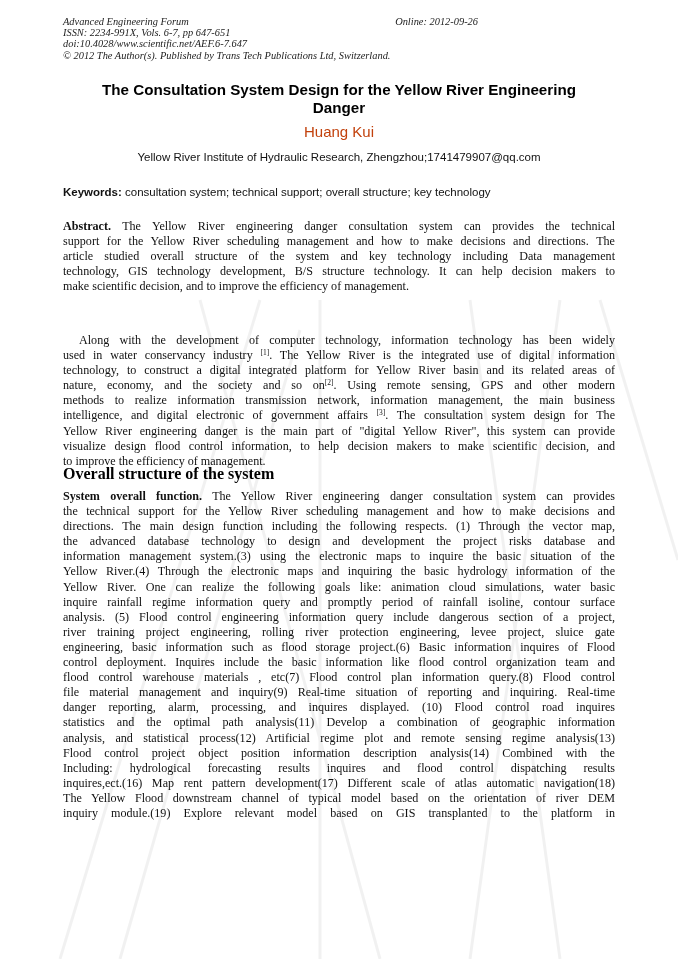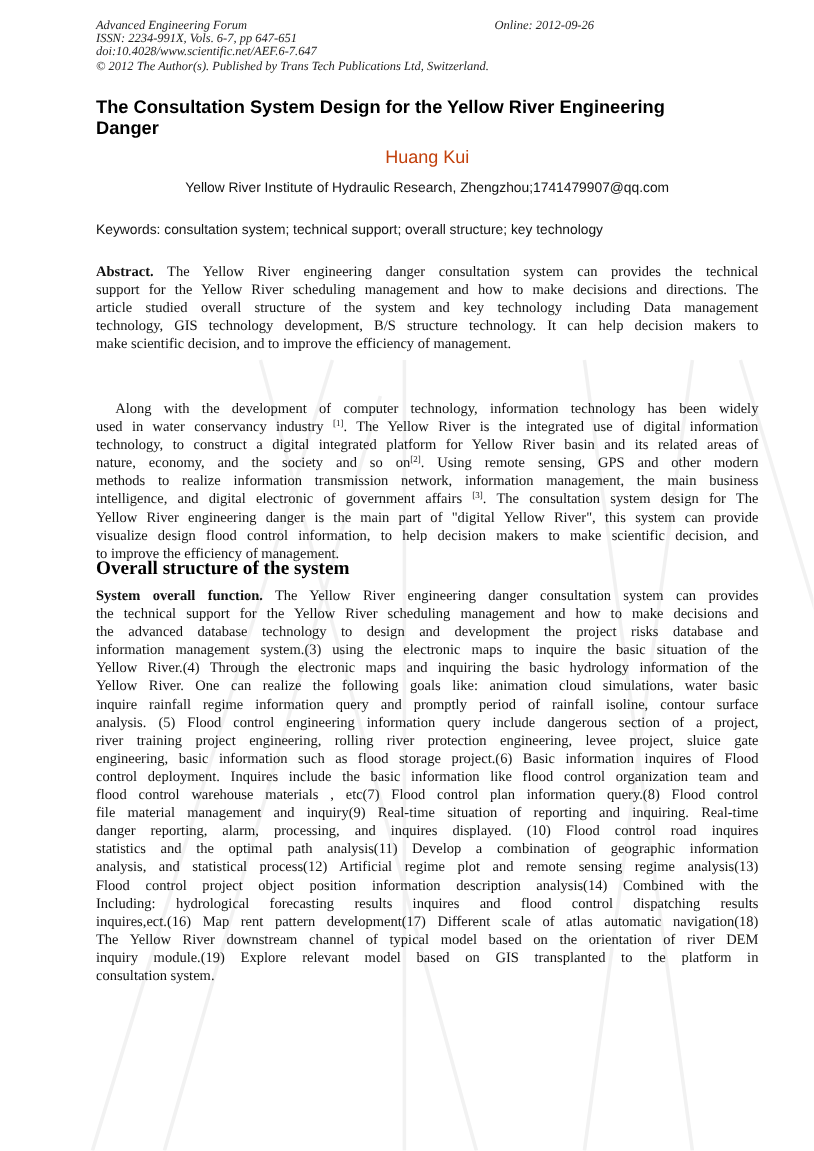--- a/index.html
+++ b/index.html
@@ -1,48 +1,48 @@
 <!DOCTYPE html>
 <html><head>
   <meta charset="utf-8">
   <style>
     html, body { margin: 0; padding: 0; background: #ffffff; }
     body {
       width: 678px; height: 959px; position: relative; overflow: hidden;
       font-family: "Liberation Serif", serif; color: #111;
     }
-    .page { position: absolute; left: 17px; top: 0; width: 540px; height: 959px; }
+    .page { position: absolute; left: 0; top: 0; width: 540px; height: 959px; }
     .header-left {
       position: absolute; left: 63px; top: 16px;
       font-style: italic; font-size: 10.4px; line-height: 11.2px; color: #222;
     }
     .header-right {
       position: absolute; right: 62px; top: 16px;
       font-style: italic; font-size: 10.4px; line-height: 11.2px; color: #222;
     }
     .title {
       position: absolute; left: 63px; width: 552px; top: 81px;
-      text-align: left; font-family: "Liberation Sans", sans-serif;
+      text-align: center; font-family: "Liberation Sans", sans-serif;
       font-weight: bold; font-size: 15.2px; line-height: 18px; color: #000;
     }
     .author {
       position: absolute; left: 63px; width: 552px; top: 123px;
       text-align: center; font-family: "Liberation Sans", sans-serif;
       font-size: 15px; line-height: 18px; color: #c2410c;
     }
     .affil {
       position: absolute; left: 63px; width: 552px; top: 150px;
       text-align: center; font-family: "Liberation Sans", sans-serif;
       font-size: 11.5px; line-height: 14px; color: #111;
     }
     .keywords {
       position: absolute; left: 63px; width: 560px; top: 185px;
       font-family: "Liberation Sans", sans-serif; font-size: 11.5px; line-height: 14px; color: #111;
     }
-    .keywords b { font-weight: normal; }
+    .keywords b { font-weight: bold; }
     .block {
       position: absolute; left: 63px; width: 552px;
       font-size: 12.1px; line-height: 15.1px; color: #111;
     }
     .line { display: block; white-space: nowrap; text-align: justify; text-align-last: justify; }
     .line.last { text-align-last: left; }
     .lead { font-weight: bold; }
     .indent { padding-left: 16px; }
     sup { font-size: 7.5px; line-height: 0; vertical-align: 4px; }
     .section-heading {
@@ -105,35 +105,35 @@
     <span class="line">Yellow River engineering danger is the main part of "digital Yellow River", this system can provide</span>
     <span class="line">visualize design flood control information, to help decision makers to make scientific decision, and</span>
     <span class="line last">to improve the efficiency of management.</span>
   </div>
 
   <div class="section-heading">Overall structure of the system</div>
 
   <div class="block" style="top:489px;">
     <span class="line"><span class="lead">System overall function.</span><span> The Yellow River engineering danger consultation system can provides</span></span>
     <span class="line">the technical support for the Yellow River scheduling management and how to make decisions and</span>
+    <span class="line">directions. The main design function including the following respects. (1) Through the vector map,</span>
     <span class="line">the advanced database technology to design and development the project risks database and</span>
     <span class="line">information management system.(3) using the electronic maps to inquire the basic situation of the</span>
     <span class="line">Yellow River.(4) Through the electronic maps and inquiring the basic hydrology information of the</span>
     <span class="line">Yellow River. One can realize the following goals like: animation cloud simulations, water basic</span>
     <span class="line">inquire rainfall regime information query and promptly period of rainfall isoline, contour surface</span>
     <span class="line">analysis. (5) Flood control engineering information query include dangerous section of a project,</span>
     <span class="line">river training project engineering, rolling river protection engineering, levee project, sluice gate</span>
     <span class="line">engineering, basic information such as flood storage project.(6) Basic information inquires of Flood</span>
     <span class="line">control deployment. Inquires include the basic information like flood control organization team and</span>
     <span class="line">flood control warehouse materials , etc(7) Flood control plan information query.(8) Flood control</span>
     <span class="line">file material management and inquiry(9) Real-time situation of reporting and    inquiring. Real-time</span>
     <span class="line">danger reporting, alarm, processing, and inquires displayed. (10) Flood control road inquires</span>
     <span class="line">statistics and the optimal path analysis(11) Develop a combination of geographic information</span>
     <span class="line">analysis, and statistical process(12) Artificial regime plot and remote sensing regime analysis(13)</span>
     <span class="line">Flood control project object position information description analysis(14) Combined with the</span>
     <span class="line">Including: hydrological forecasting results inquires and flood control dispatching results</span>
     <span class="line">inquires,ect.(16) Map rent pattern development(17) Different scale of atlas automatic navigation(18)</span>
-    <span class="line">The Yellow River downstream channel of typical model based on the orientation of river DEM</span>
+    <span class="line">The Yellow Flood downstream channel of typical model based on the orientation of river DEM</span>
     <span class="line">inquiry module.(19) Explore relevant model based on GIS transplanted to the platform in</span>
-    <span class="line last">consultation system.</span>
   </div>
 
 </div>
 
 </body></html>

